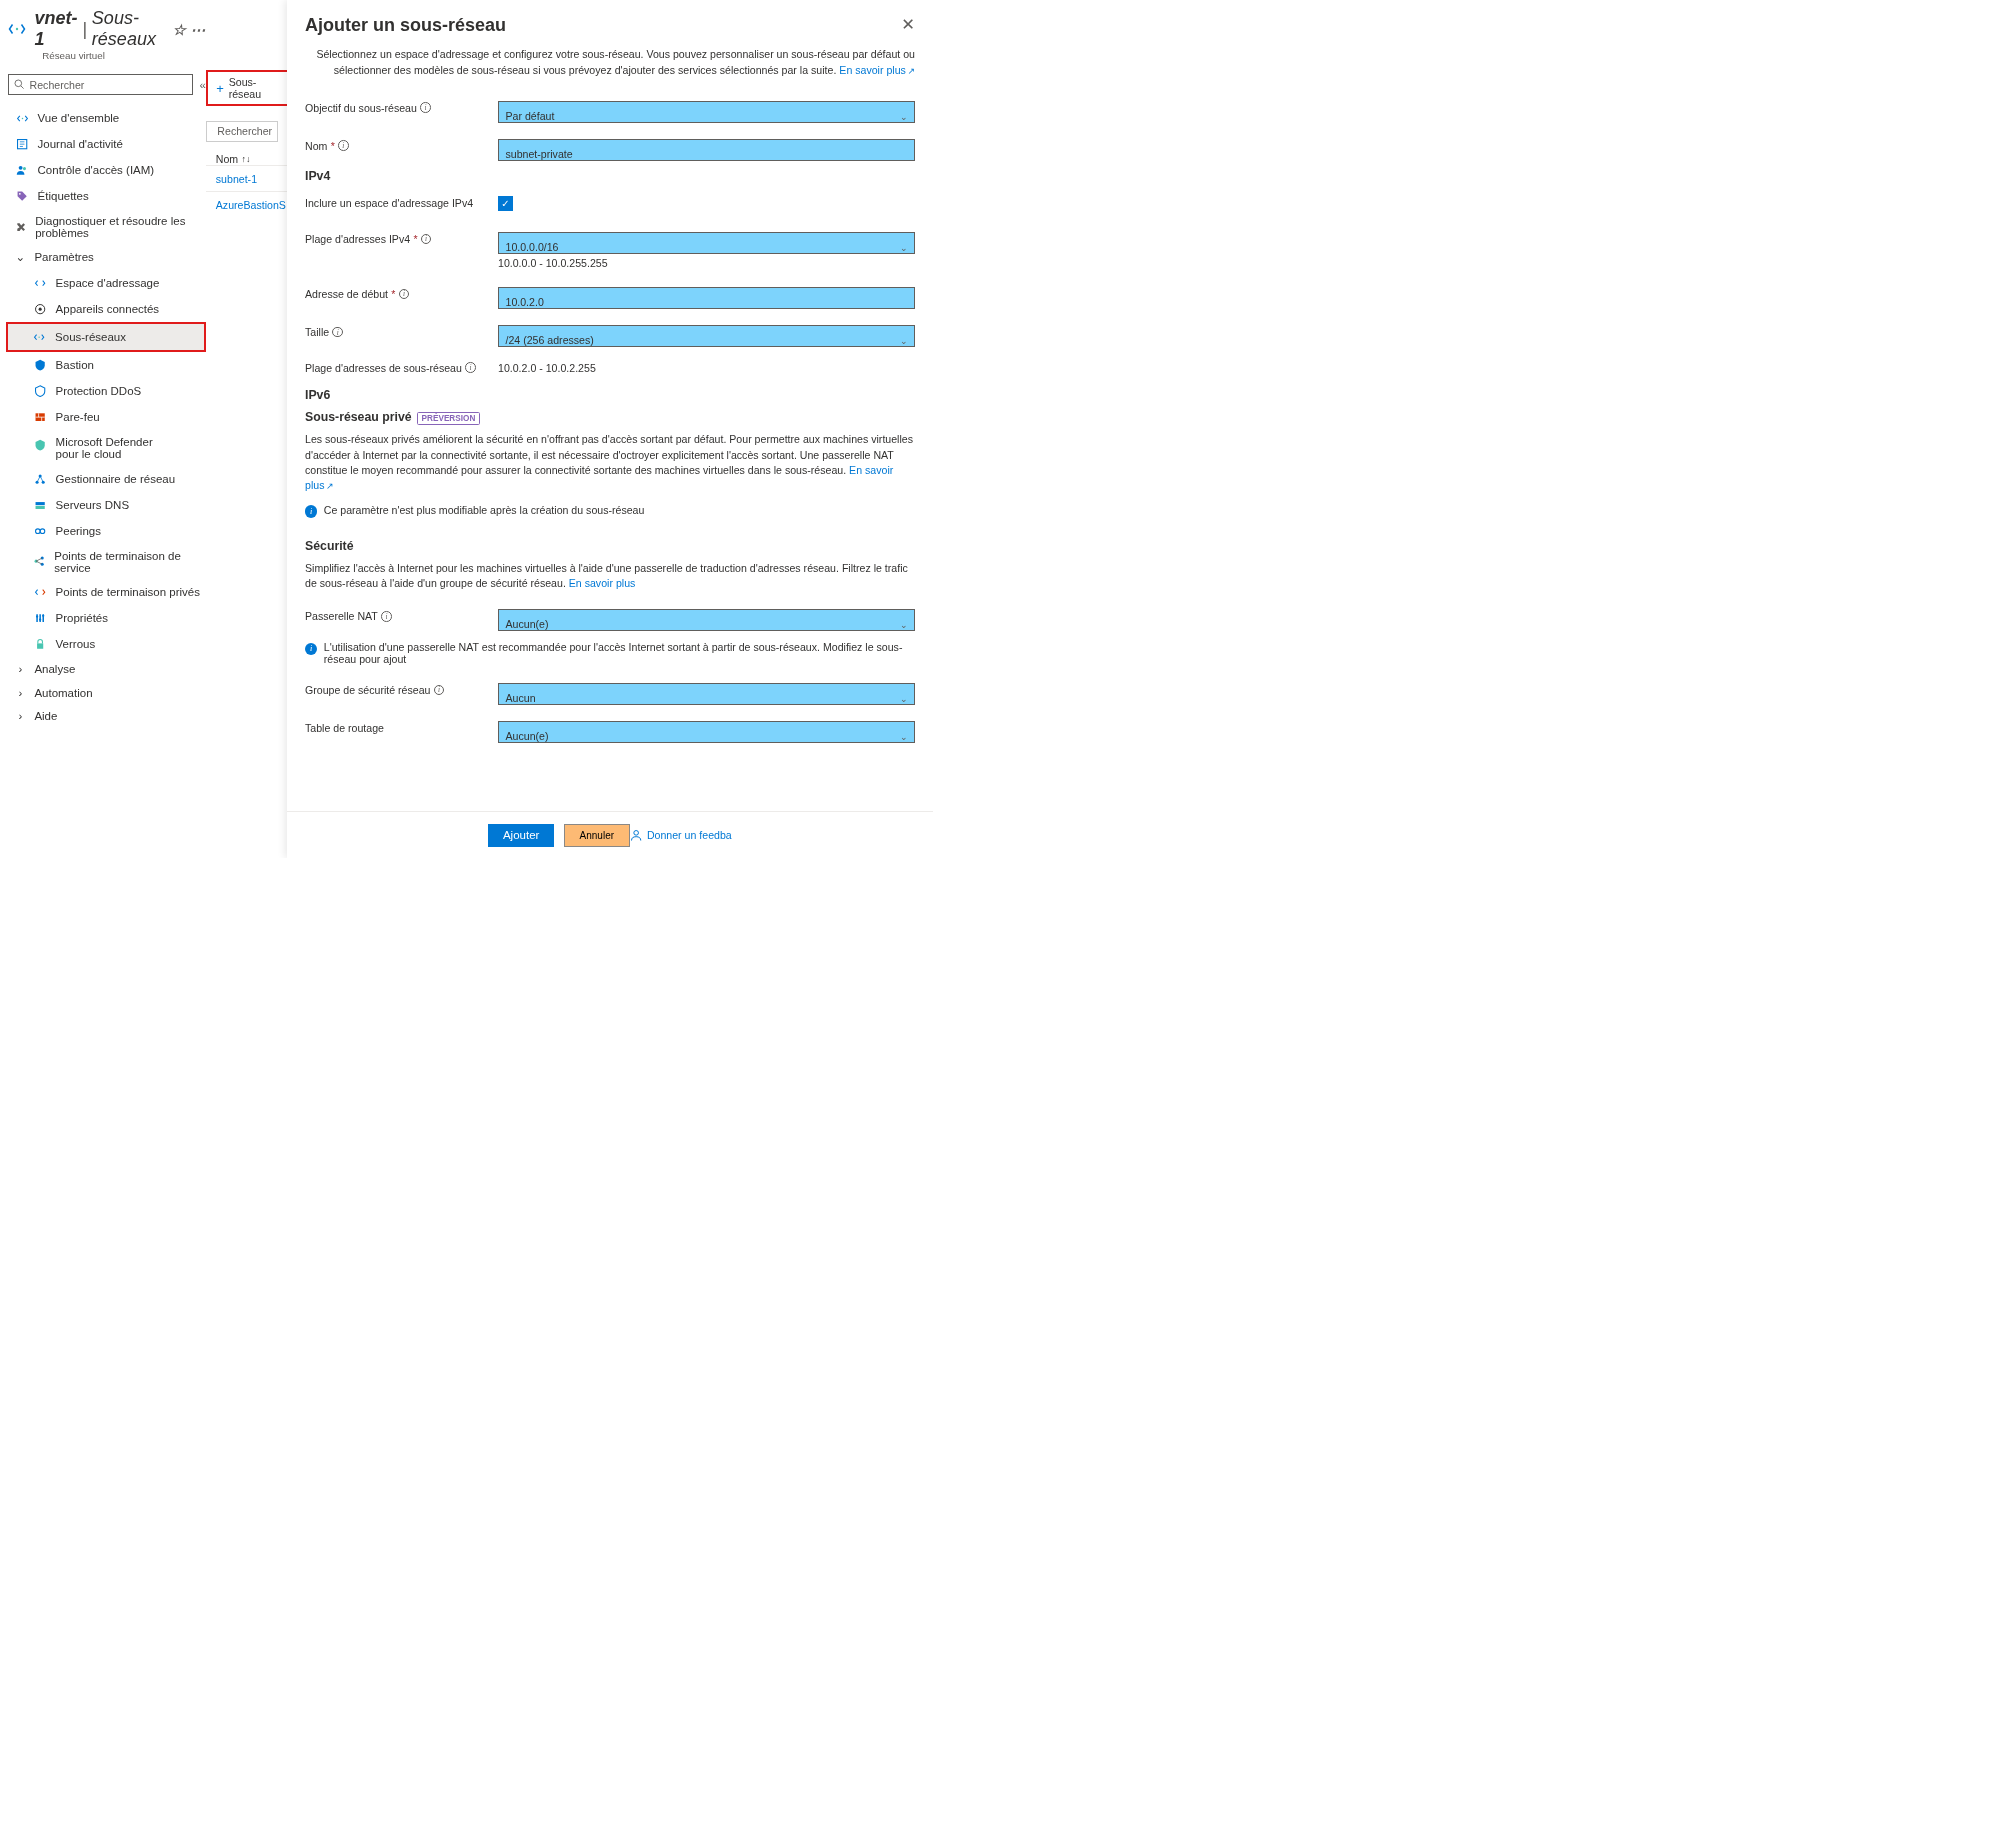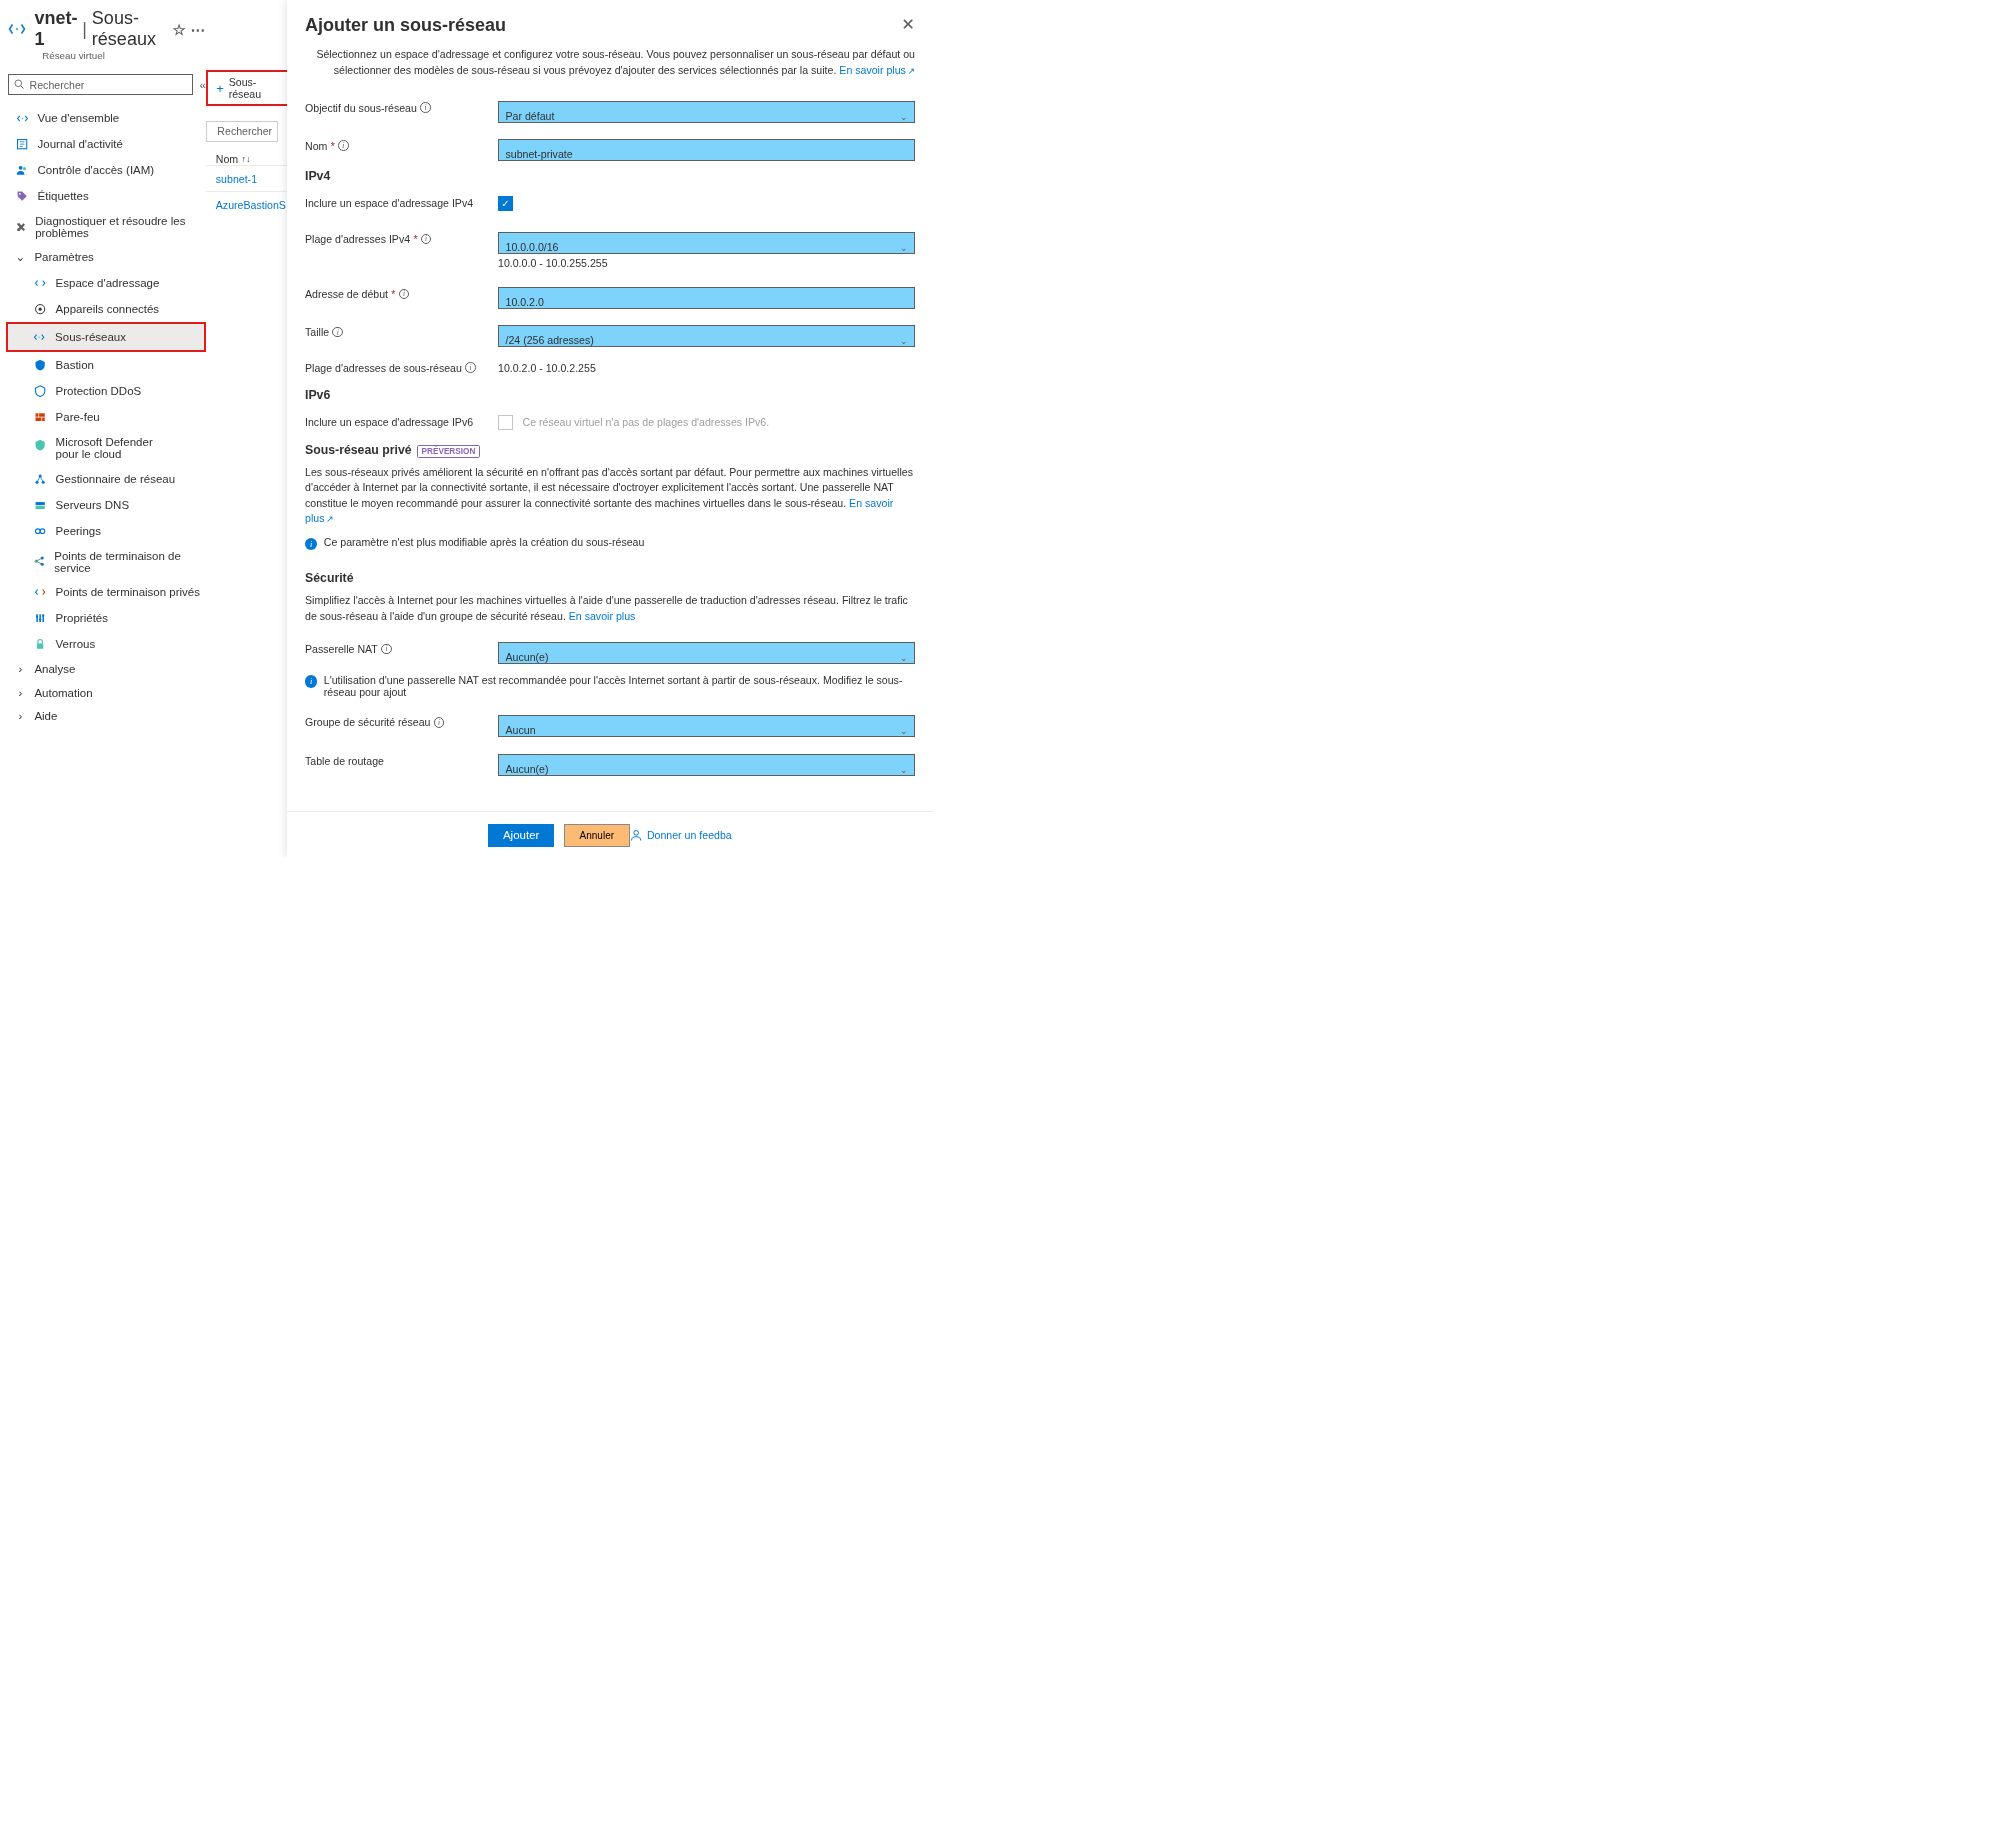--- a/index.html
+++ b/index.html
@@ -3,21 +3,21 @@
 <meta charset="utf-8">
 <style>
   * { box-sizing: border-box; font-family: "Segoe UI", -apple-system, Arial, sans-serif; }
   body { margin:0; padding:0; font-size:11.5px; color:#323130; background:#fff; position:relative; width:933px; height:858px; overflow:hidden;}
   a.link { color:#0078d4; text-decoration:none; }
   .required { color:#a4262c; }
 
   
   .page { display:flex; height:100%; }
   .left-col { width:206px; flex:0 0 206px; padding:8.2px 0 0 8.2px; }
-  .header { display:flex; align-items:center; gap:8.2px; padding:0 0 1.6px 0;}
+  .header { display:flex; align-items:center; gap:8.2px; padding:0 0 1.6px 0;font-style:italic;}
   .vnet-icon { width:18px; height:18px; color:#0078d4; display:flex; align-items:center; justify-content:center;}
   .title-line { font-size:18px; font-weight:600; display:flex; align-items:center; gap:4.9px;}
   .title-line .sep { font-weight:400; color:#605e5c;}
   .title-line .sub { font-weight:400;}
   .star { color:#605e5c; font-size:14.7px;}
   .dots { color:#605e5c; font-size:14.7px; letter-spacing:0.8px;}
   .subtitle { font-size:9.8px; color:#605e5c; margin-left:34px; margin-top:-1.6px; margin-bottom:13px;}
   .search-row { display:flex; align-items:center; gap:6.5px; margin-bottom:9.8px;}
   .search-box { flex:1; display:flex; align-items:center; border:0.8px solid #605e5c; height:21px; padding:0 4.9px; gap:4.9px;}
   .search-box span.ph { color:#605e5c; font-size:10.6px; }
@@ -419,29 +419,20 @@
   </div>
   <div class="form-row">
     <div class="form-label">
         <span>Plage d'adresses de sous-réseau</span> 
         <span class="info">i</span>
       </div>
     <div class="form-ctrl">10.0.2.0 - 10.0.2.255</div>
   </div>
 
   <div class="section-h">IPv6</div>
-  <div class="form-row">
-    <div class="form-label">
-        <span>Inclure un espace d'adressage IPv6</span>
-      </div>
-    <div class="form-ctrl" style="display:flex;align-items:center;">
-      <span class="checkbox" style="border-color:#c8c6c4;"></span>
-      <span class="disabled-text">Ce réseau virtuel n'a pas de plages d'adresses IPv6.</span>
-    </div>
-  </div>
 
   <div class="section-h">
     <span>Sous-réseau privé</span><span class="badge">PRÉVERSION</span>
   </div>
   <div class="para">
     <span>Les sous-réseaux privés améliorent la sécurité en n'offrant pas d'accès sortant par défaut. Pour permettre aux machines virtuelles d'accéder à Internet par la connectivité sortante, il est nécessaire d'octroyer explicitement l'accès sortant. Une passerelle NAT constitue le moyen recommandé pour assurer la connectivité sortante des machines virtuelles dans le sous-réseau.</span>
     <a class="link"><span>En savoir plus</span><span class="ext-icon">↗</span></a>
   </div>
   <div class="info-line">
     <span class="info-ic">i</span>

